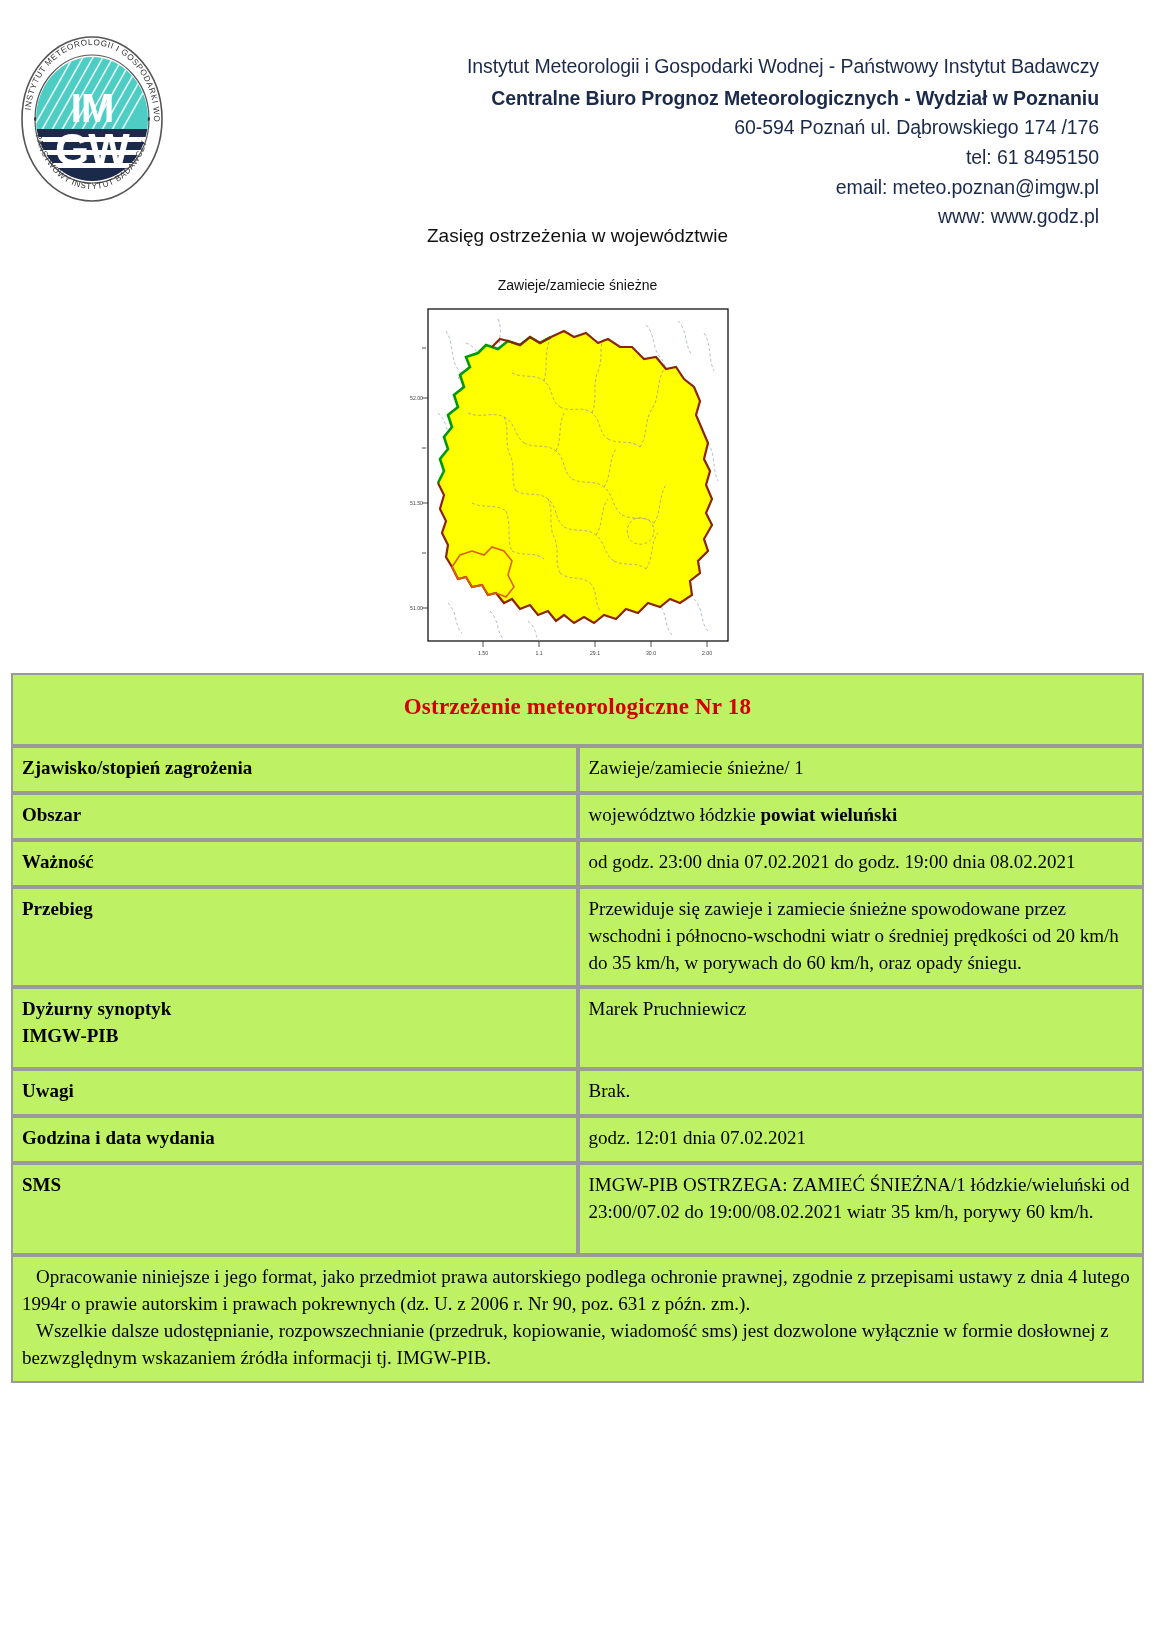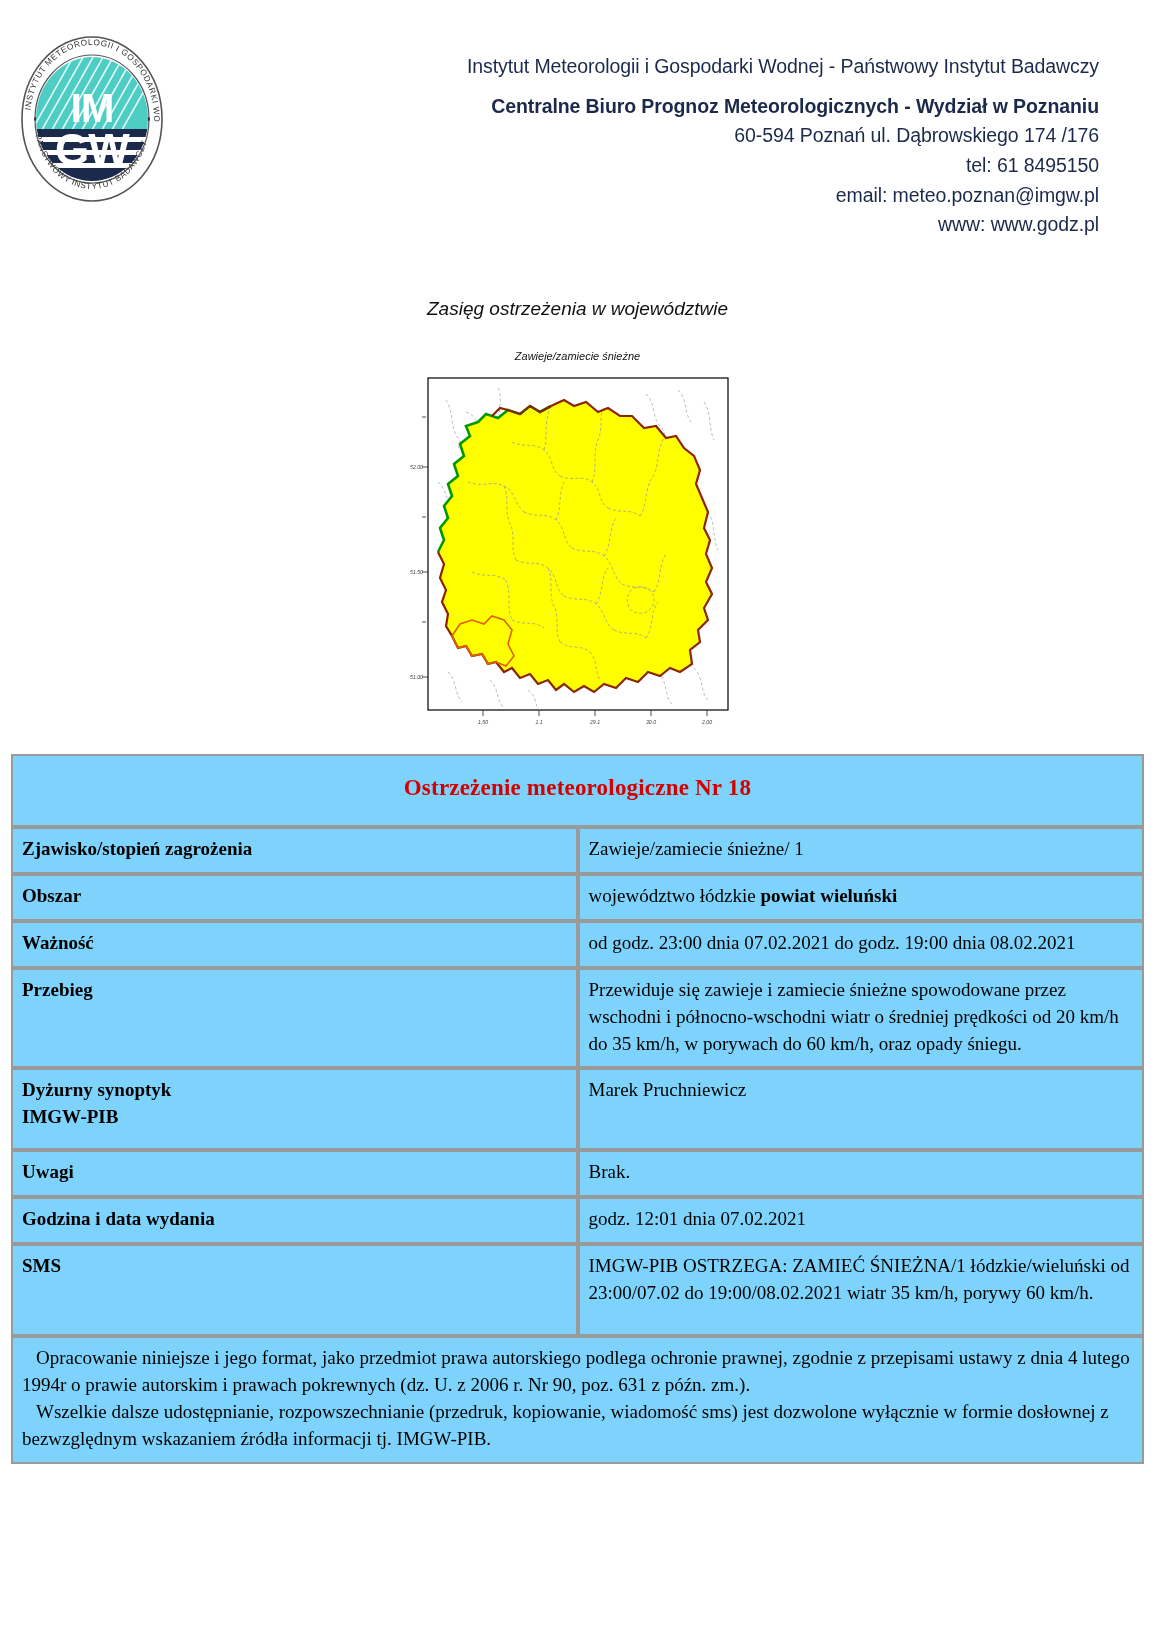--- a/index.html
+++ b/index.html
@@ -35,58 +35,57 @@
     position: absolute;
     right: 56px;
     top: 52px;
     text-align: right;
     font-family: "Liberation Sans", "DejaVu Sans", sans-serif;
     color: #1b2a4a;
     line-height: 1.52;
   }
   .header-text div { white-space: nowrap; }
   .hl-1 { font-size: 19.5px; font-weight: 400; letter-spacing: -0.1px; }
-  .hl-2 { font-size: 19.5px; font-weight: 700; letter-spacing: -0.1px; margin-top: 10px;}
+  .hl-2 { font-size: 19.5px; font-weight: 700; letter-spacing: -0.1px; margin-top: 2px;}
   .hl-3, .hl-4, .hl-5, .hl-6 { font-size: 19.5px; font-weight: 400; letter-spacing: -0.1px; text-align: right; }
 
   
   .map-block {
     position: relative;
-    margin-top: 98px;
+    margin-top: 25px;
     text-align: center;
-    font-style: italic;
   }
   .map-title {
     font-family: "Liberation Sans", "DejaVu Sans", sans-serif;
     font-size: 19px;
     color: #111111;
     margin-bottom: 30px;
   }
   .map-subtitle {
     font-family: "Liberation Sans", "DejaVu Sans", sans-serif;
-    font-size: 11px;
+    font-size: 14px;
     color: #111111;
     margin-bottom: 10px;
   }
   .map-canvas {
     width: 340px;
     height: 362px;
     margin: 0 auto;
     position: relative;
   }
   .map-canvas svg { display: block; }
 
   
   .warning-table {
     border-collapse: separate;
     border-spacing: 0;
     width: 1133px;
-    margin: 20px auto 0 auto;
+    margin: 8px auto 0 auto;
     table-layout: fixed;
-    background: #7dd3fc;
+    background: #bef264;
   }
   .warning-table td {
     border: 2px solid #9a9a9a;
     padding: 7px 9px 9px 9px;
     font-family: "Liberation Serif", "DejaVu Serif", serif;
     font-size: 19px;
     line-height: 1.42;
     vertical-align: top;
   }
   td.title-cell {

